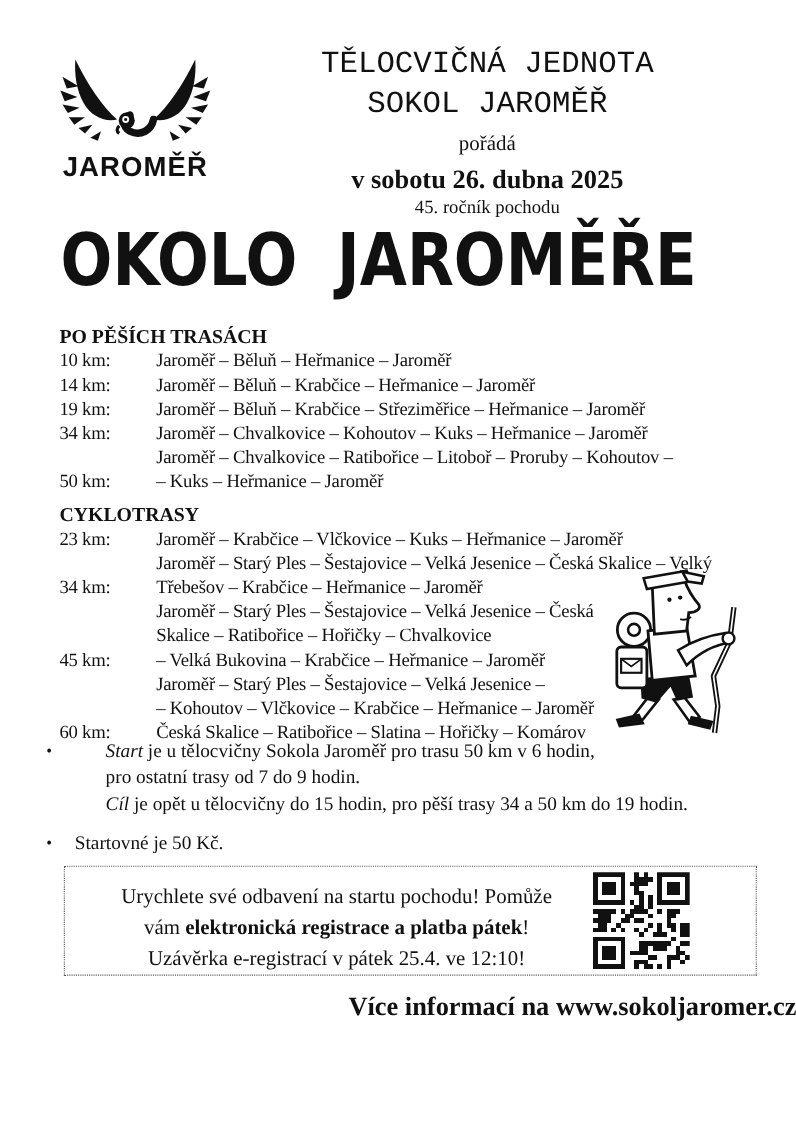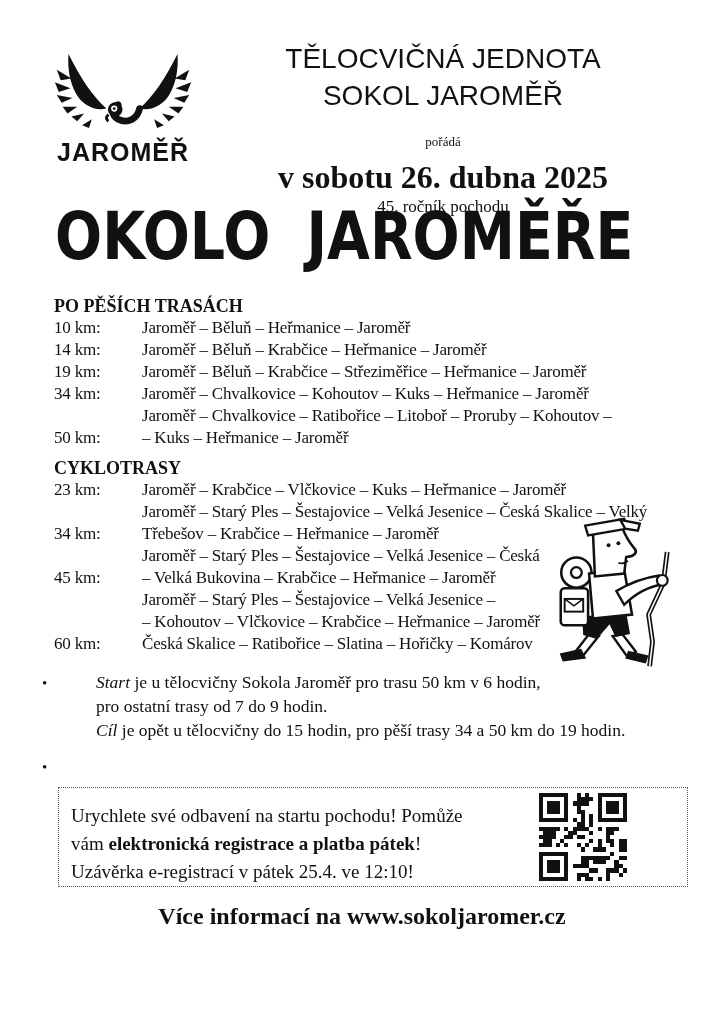--- a/index.html
+++ b/index.html
@@ -7,23 +7,23 @@
         font-family:"Liberation Serif", serif;overflow:hidden;}
 
   
   .logo-block{position:absolute;left:50px;top:50px;width:146px;text-align:center;}
   .logo-block svg{display:block;margin:0 auto;}
   .logo-t1{font-family:"Liberation Sans",sans-serif;font-weight:bold;font-size:23px;letter-spacing:3px;margin-top:2px;}
   .logo-t2{font-family:"Liberation Sans",sans-serif;font-weight:bold;font-size:25px;letter-spacing:1px;}
 
   
   .head-block{position:absolute;left:250px;top:40px;width:386px;text-align:center;}
-  .org{font-family:Liberation Sans, sans-serif;font-size:28px;line-height:37px;white-space:nowrap;}
-  .porada{font-size:13px;margin-top:20px;}
-  .date{font-size:32px;font-weight:bold;margin-top:9px;white-space:nowrap;}
+  .org{font-family:Liberation Mono, monospace;font-size:28px;line-height:37px;white-space:nowrap;}
+  .porada{font-size:19px;margin-top:6px;}
+  .date{font-size:24px;font-weight:bold;margin-top:9px;white-space:nowrap;}
   .edition{font-size:17px;margin-top:1px;}
 
   
   .title-wrap{position:absolute;left:0;top:202px;width:688px;text-align:center;text-decoration:underline;}
   .title{display:inline-block;margin:0;font-family:"DejaVu Sans",sans-serif;font-weight:bold;
          font-size:66px;line-height:70px;white-space:nowrap;word-spacing:20px;
          transform:scaleX(0.84);}
 
   
   .routes{position:absolute;left:42px;width:680px;font-size:17px;line-height:22px;letter-spacing:-0.2px;margin-left:12px;}
@@ -36,27 +36,27 @@
 
   
   .bullets{position:absolute;left:42px;top:670px;width:650px;font-size:17.5px;line-height:24px;}
   .bullet{display:flex;margin-bottom:12px;}
   .marker{width:26px;flex:none;font-size:15px;padding-top:1px;}
   .btext div{white-space:nowrap;margin-left:28px;}
 
   
   .infobox{position:absolute;left:58px;top:787px;width:630px;height:100px;
            border:1px dotted #555;box-sizing:border-box;}
-  .box-text{position:absolute;left:12px;top:14px;width:470px;
+  .box-text{position:absolute;left:12px;top:14px;width:470px;text-align:center;
             font-size:19px;line-height:28px;}
   .b{font-weight:bold;}
   .qr{position:absolute;left:480px;top:5px;width:88px;height:88px;}
 
   
-  .footer{position:absolute;left:0;top:903px;width:724px;text-align:center;
+  .footer{position:absolute;left:0;top:903px;width:724px;text-align:right;
           font-size:24px;font-weight:bold;}
   .hiker{position:absolute;left:550px;top:513px;}
   .ink{fill:#111;}
   .ln{fill:none;stroke:#111;}
 </style>
 </head>
 <body>
 
 <div class="page">
 
@@ -144,20 +144,21 @@
       <div class="km">34 km:</div>
       <div class="lines">
         <div>Jaroměř – Starý Ples – Šestajovice – Velká Jesenice – Česká Skalice – Velký</div>
         <div>Třebešov – Krabčice – Heřmanice – Jaroměř</div>
       </div>
     </div>
     <div class="row">
       <div class="km">45 km:</div>
       <div class="lines">
         <div>Jaroměř – Starý Ples – Šestajovice – Velká Jesenice – Česká</div>
+        <div>Skalice – Ratibořice – Hořičky – Chvalkovice</div>
         <div>– Velká Bukovina – Krabčice – Heřmanice – Jaroměř</div>
       </div>
     </div>
     <div class="row">
       <div class="km">60 km:</div>
       <div class="lines">
         <div>Jaroměř – Starý Ples – Šestajovice – Velká Jesenice –</div>
         <div>– Kohoutov – Vlčkovice – Krabčice – Heřmanice – Jaroměř</div>
         <div>Česká Skalice – Ratibořice – Slatina – Hořičky – Komárov</div>
       </div>
@@ -192,20 +193,21 @@
     <div class="bullet">
       <div class="marker">•</div>
       <div class="btext">
         <div><i>Start</i><span> je u tělocvičny Sokola Jaroměř pro trasu 50 km v 6 hodin,</span></div>
         <div>pro ostatní trasy od 7 do 9 hodin.</div>
         <div><i>Cíl</i><span> je opět u tělocvičny do 15 hodin, pro pěší trasy 34 a 50 km do 19 hodin.</span></div>
       </div>
     </div>
     <div class="bullet">
       <div class="marker">•</div>
+      <div class="btext">Startovné je 50 Kč.</div>
     </div>
   </div>
 
   <div class="infobox">
     <div class="box-text">
       <div>Urychlete své odbavení na startu pochodu! Pomůže</div>
       <div><span>vám </span><span class="b">elektronická registrace a platba pátek</span><span>!</span></div>
       <div>Uzávěrka e-registrací v pátek 25.4. ve 12:10!</div>
     </div>
     <div class="qr" id="qr"><svg width="88" height="88" viewBox="0 0 21 21" shape-rendering="crispEdges" fill="#111111">

